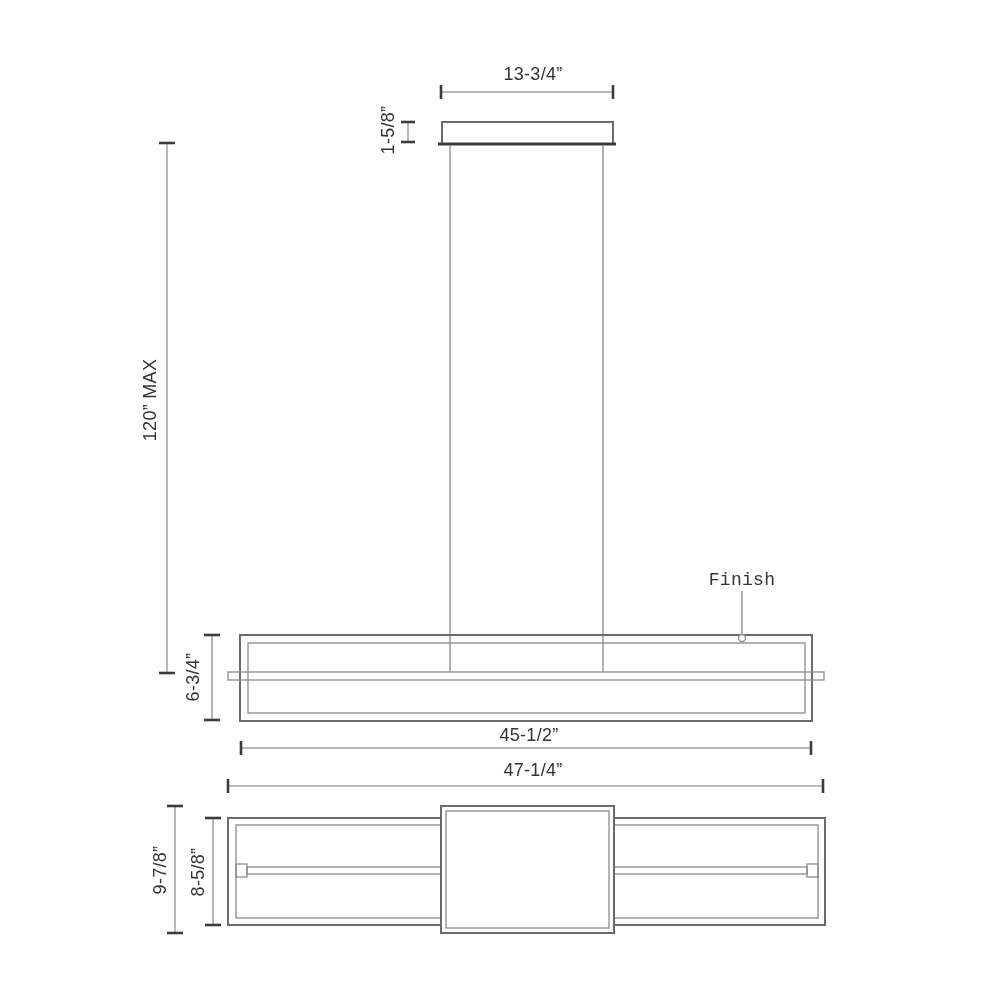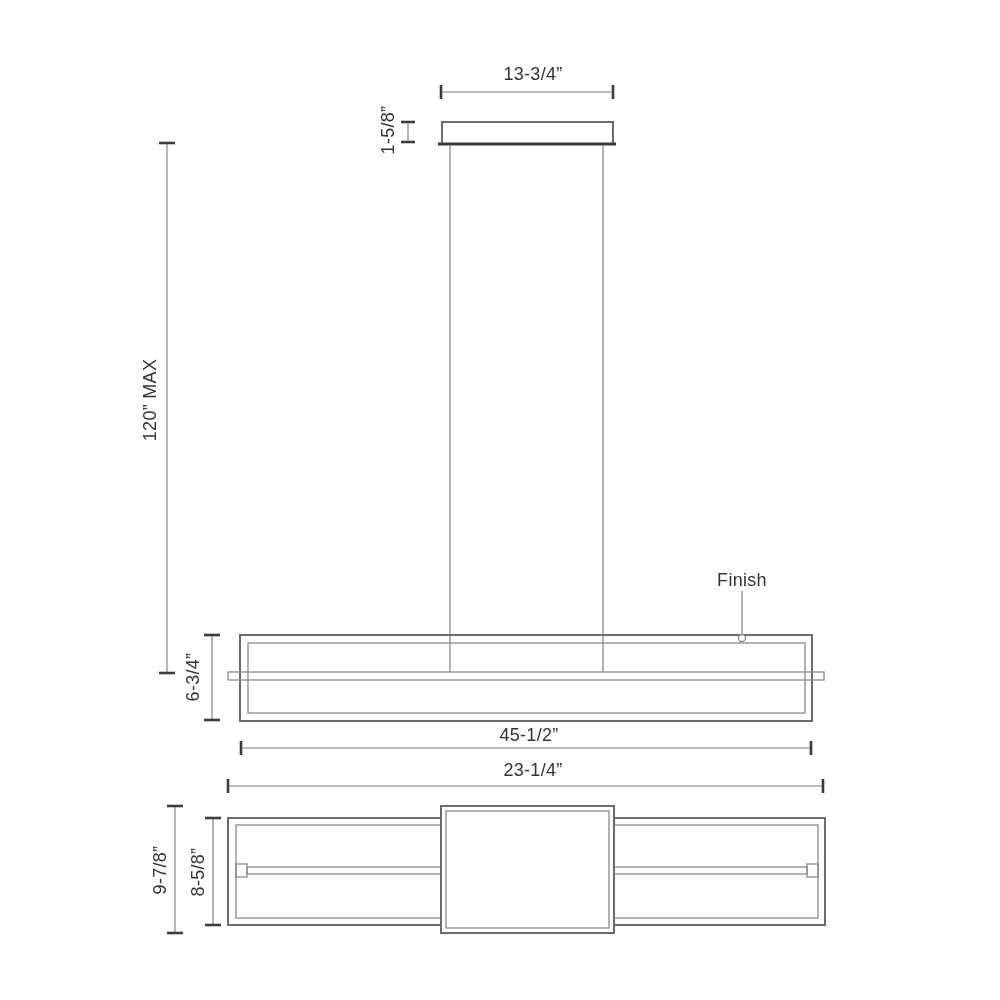--- a/index.html
+++ b/index.html
@@ -122,25 +122,25 @@
     </g>
 
   </svg>
 
   <div class="label" style="left:533px; top:74px;">13-3/4”</div>
 
   <div class="label vert" style="left:388px; top:130px;">1-5/8”</div>
 
   <div class="label vert" style="left:150px; top:400px;">120” MAX</div>
 
-  <div class="label" style="left:742px; top:580px;">Finish</div>
+  <div class="label" style="left:742px; top:580px;font-family:Liberation Mono, monospace;">Finish</div>
 
   <div class="label vert" style="left:193px; top:677px;">6-3/4”</div>
 
   <div class="label" style="left:529px; top:735px;">45-1/2”</div>
 
-  <div class="label" style="left:533px; top:770px;">23-1/4”</div>
+  <div class="label" style="left:533px; top:770px;">47-1/4”</div>
 
   <div class="label vert" style="left:160px; top:870px;">9-7/8”</div>
 
   <div class="label vert" style="left:198px; top:872px;">8-5/8”</div>
 
 </div>
 
 </body></html>

